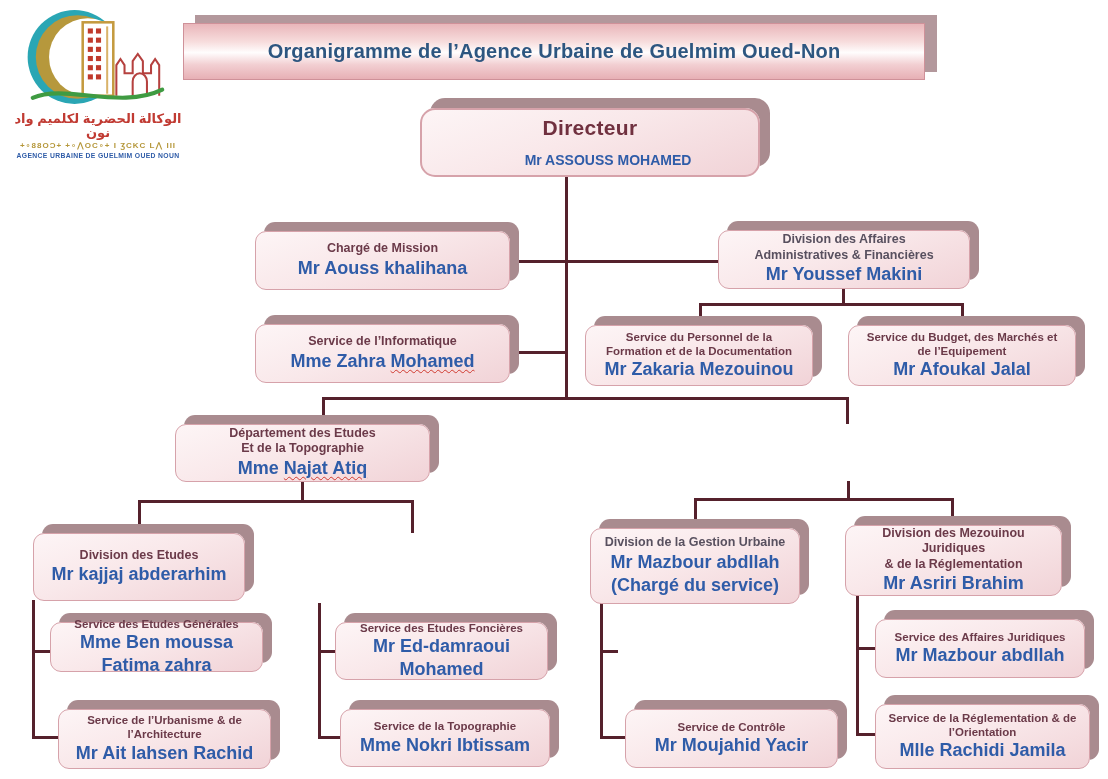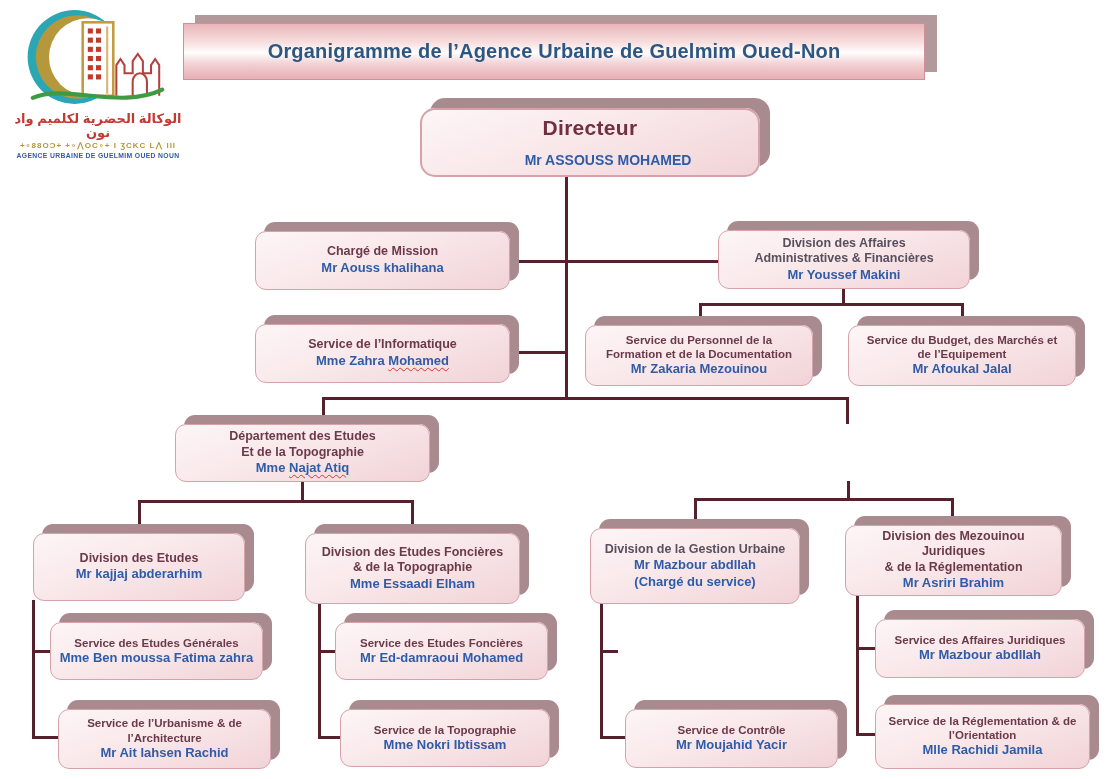--- a/index.html
+++ b/index.html
@@ -12,21 +12,21 @@
     position:absolute;
     background:linear-gradient(160deg,#fdf5f6 0%,#f9e8ea 45%,#f1d3d7 100%);
     border:1px solid #d6a2aa;
     border-radius:11px;
     box-shadow:9px -9px 0 0 #a98b8f;
     display:flex;flex-direction:column;justify-content:center;align-items:center;
     text-align:center;padding:2px 4px;box-sizing:border-box;
   }
   .obox .t{font-weight:bold;font-size:12.5px;line-height:1.24;color:#6b3a49;}
   .obox.slate .t{color:#58505f;}
-  .obox .n{font-weight:bold;font-size:13px;line-height:1.28;color:#2f5ca8;}
+  .obox .n{font-weight:bold;font-size:18px;line-height:1.28;color:#2f5ca8;}
   .obox.leaf .t{font-size:11.5px;}
   .obox.gap .n{margin-top:8px;}
   .sq{text-decoration:underline;text-decoration-style:wavy;text-decoration-color:#d03a30;text-decoration-thickness:1px;text-underline-offset:2px;}
 
   
   .obox.director{border-radius:15px;border-width:2px;box-shadow:10px -10px 0 0 #a98b8f;}
   .obox.director .t{font-size:21px;color:#70303f;letter-spacing:.3px;}
   .obox.director .n{font-size:14px;margin-top:11px;margin-left:36px;}
 
   
@@ -161,39 +161,34 @@
     <div class="t">Et de la Topographie</div>
     <div class="n"><span>Mme</span> <span class="sq">Najat Atiq</span></div>
   </div>
 
 
   <div class="obox" style="left:33px;top:533px;width:212px;height:68px;">
     <div class="t">Division des Etudes</div>
     <div class="n">Mr kajjaj abderarhim</div>
   </div>
 
-  <div class="obox" style="left:305px;top:533px;width:215px;height:71px;">
-    <div class="t">Division des Etudes Foncières</div>
-    <div class="t">&amp; de la Topographie</div>
-    <div class="n">Mme Essaadi Elham</div>
-  </div>
 
   <div class="obox slate" style="left:590px;top:528px;width:210px;height:76px;">
     <div class="t">Division de la Gestion Urbaine</div>
     <div class="n">Mr Mazbour abdllah</div>
     <div class="n">(Chargé du service)</div>
   </div>
 
   <div class="obox" style="left:845px;top:525px;width:217px;height:71px;">
     <div class="t">Division des Mezouinou Juridiques</div>
     <div class="t">&amp; de la Réglementation</div>
     <div class="n">Mr Asriri Brahim</div>
   </div>
 
-  <div class="obox leaf" style="left:50px;top:622px;width:213px;height:58px;">
+  <div class="obox leaf" style="left:50px;top:622px;width:213px;height:50px;">
     <div class="t">Service des Etudes Générales</div>
     <div class="n">Mme Ben moussa Fatima zahra</div>
   </div>
 
   <div class="obox leaf" style="left:58px;top:709px;width:213px;height:60px;">
     <div class="t">Service de l’Urbanisme &amp; de</div>
     <div class="t">l’Architecture</div>
     <div class="n">Mr Ait lahsen Rachid</div>
   </div>
 

